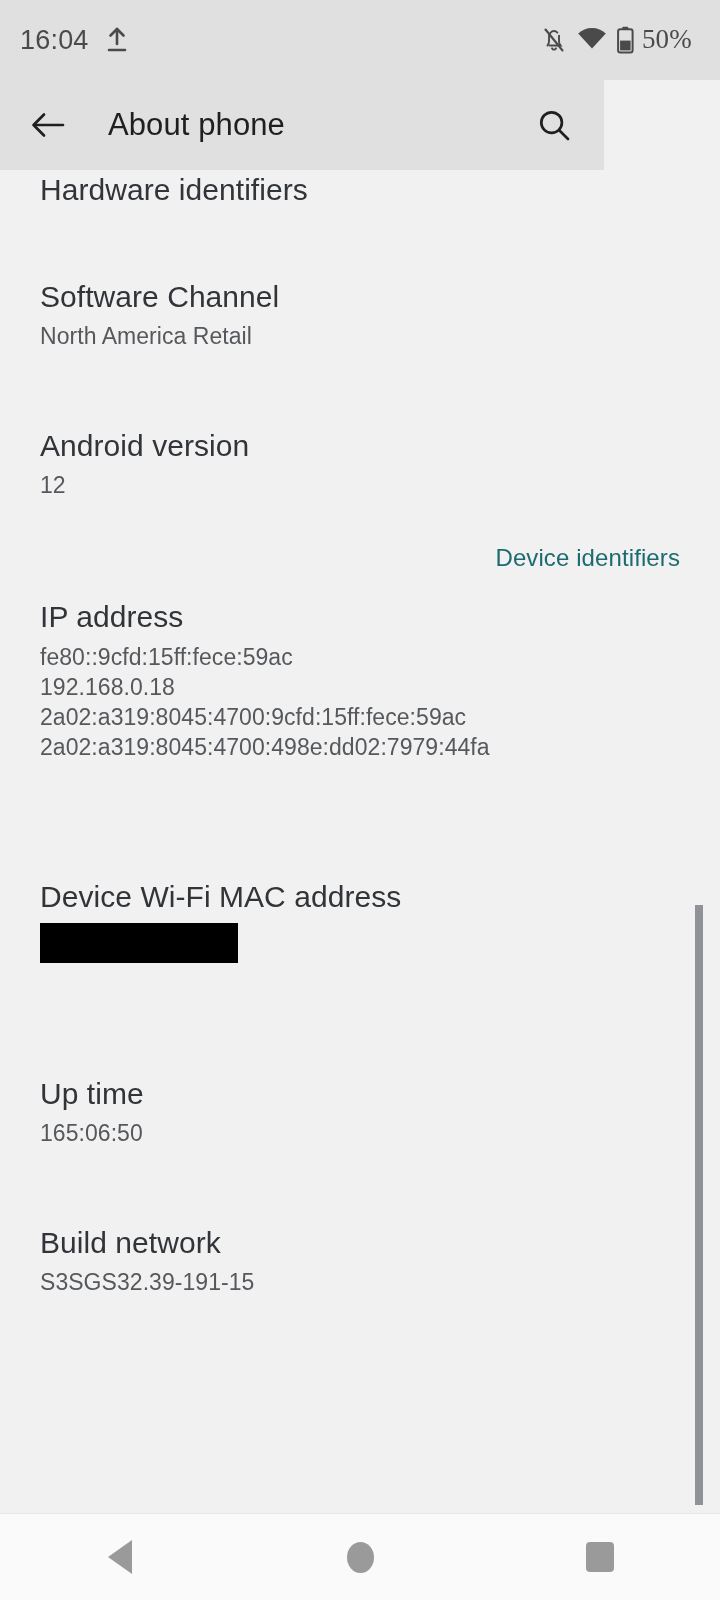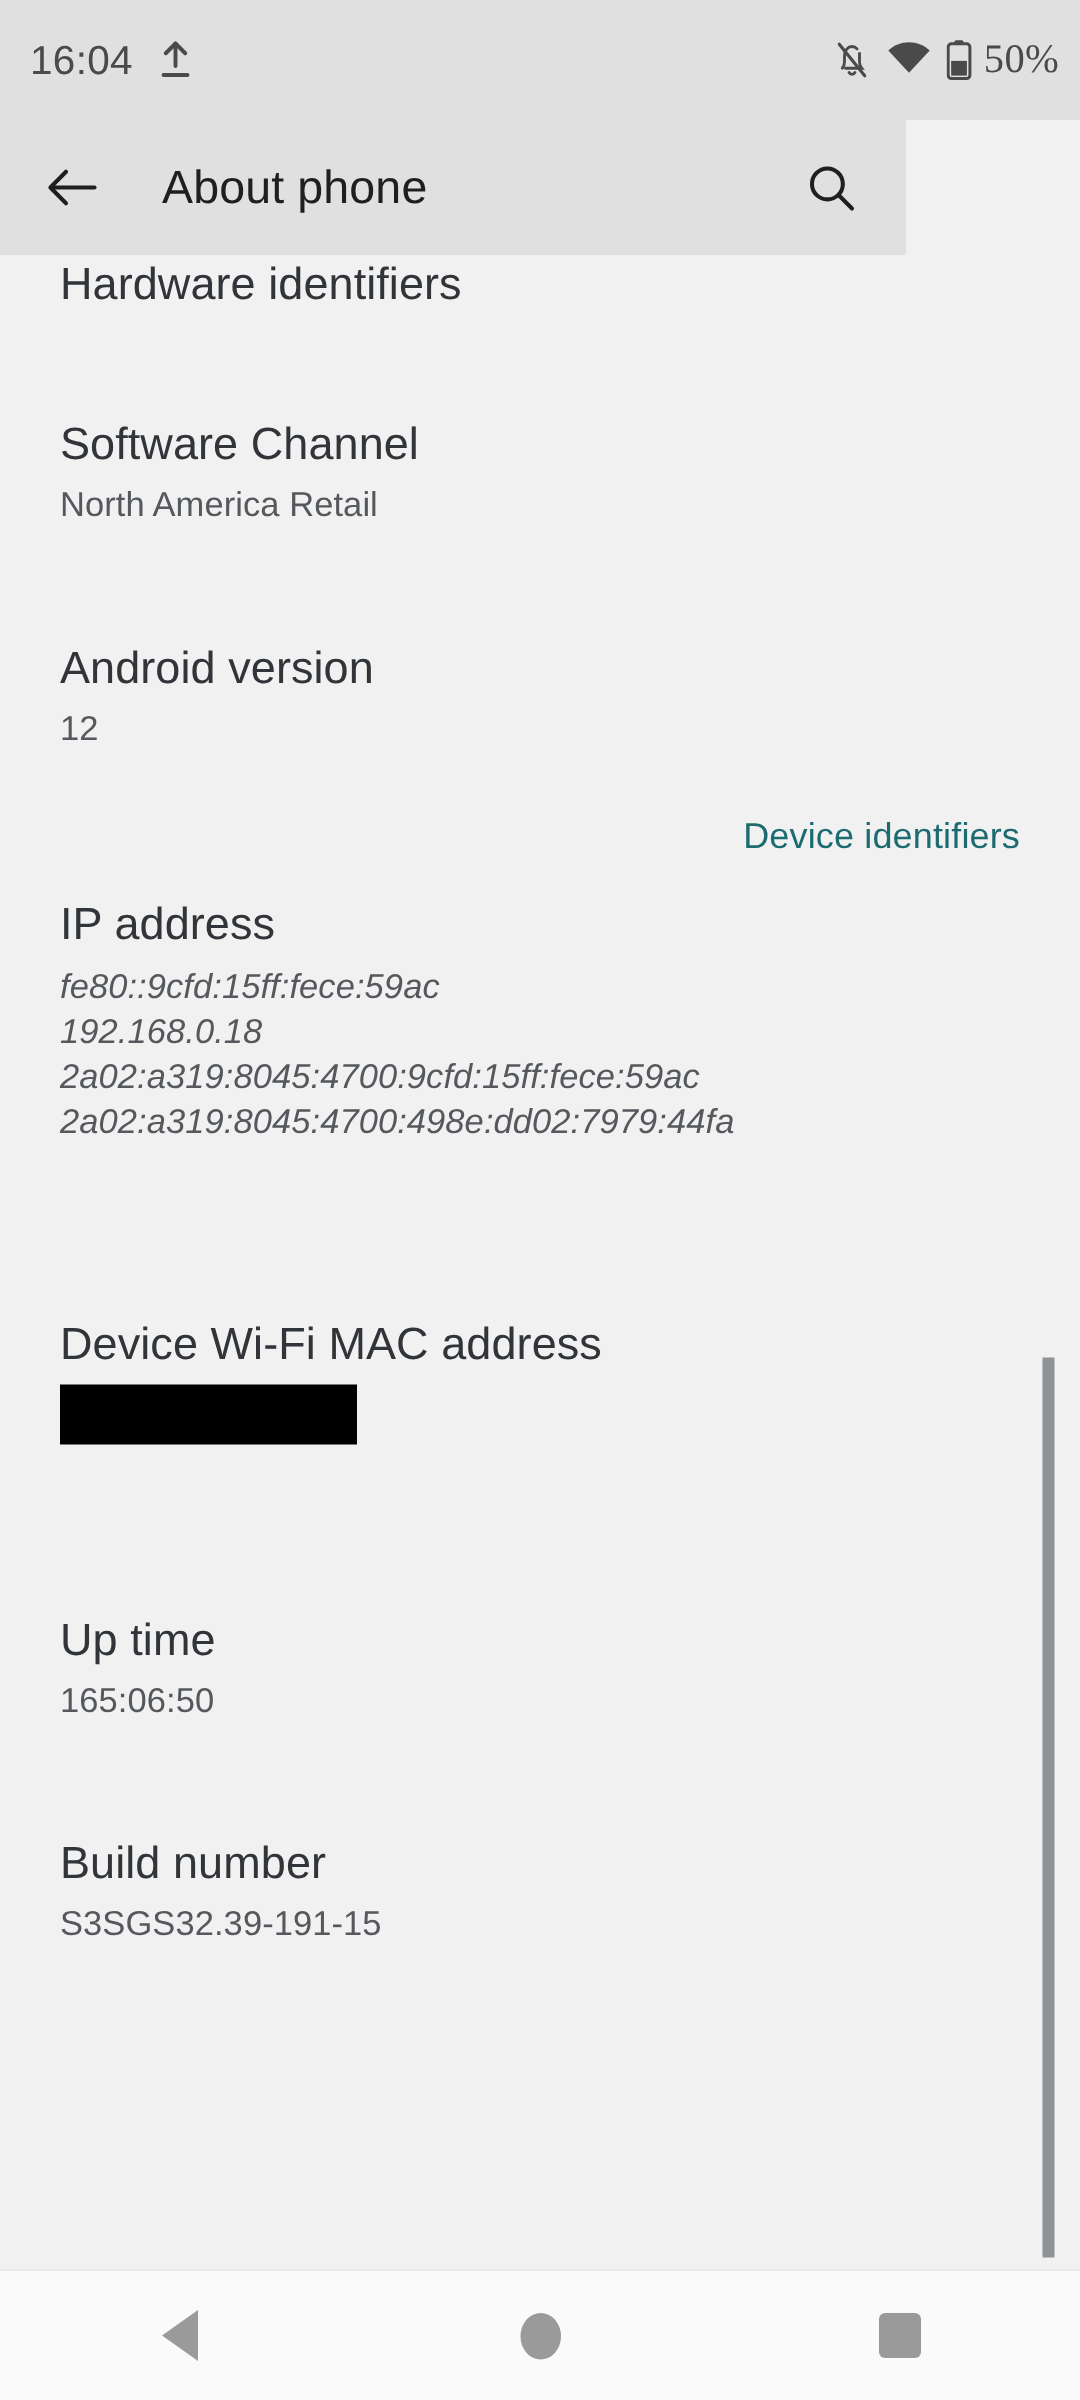--- a/index.html
+++ b/index.html
@@ -21,21 +21,21 @@
   
   .status-bar {
     position: absolute;
     top: 0; left: 0;
     width: 720px;
     height: 80px;
     background: #e0e0e0;
     display: flex;
     align-items: center;
     justify-content: space-between;
-    padding: 0 14px 0 20px;
+    padding: 0 28px 0 20px;
   }
   .status-left {
     display: flex;
     align-items: center;
     gap: 16px;
   }
   .status-clock {
     font-size: 27px;
     color: #4a4a4a;
     letter-spacing: 0.2px;
@@ -126,21 +126,21 @@
     margin-top: 4px;
     letter-spacing: 0.05px;
   }
   .pref-summary-lines {
     font-size: 23px;
     color: #55585c;
     line-height: 30px;
     margin-top: 5px;
     letter-spacing: 0.05px;
   }
-  .pref-summary-lines div { white-space: nowrap; font-style: italic; }
+  .pref-summary-lines div { white-space: nowrap; }
 
   .section-header {
     font-size: 24px;
     color: #1c6b71;
     line-height: 30px;
     padding: 26px 0 10px 0;
     letter-spacing: 0.1px;
     text-align: right;
   }
 
@@ -319,21 +319,21 @@
     <div class="gap-b"></div>
 
     <div class="pref-item">
       <div class="pref-title">Up time</div>
       <div class="pref-summary">165:06:50</div>
     </div>
 
     <div class="gap-a"></div>
 
     <div class="pref-item">
-      <div class="pref-title">Build number</div>
+      <div class="pref-title">Build network</div>
       <div class="pref-summary">S3SGS32.39-191-15</div>
     </div>
 
   </div>
 
   <div class="scrollbar-track">
     <div class="scrollbar-thumb"></div>
   </div>
 </div>
 

